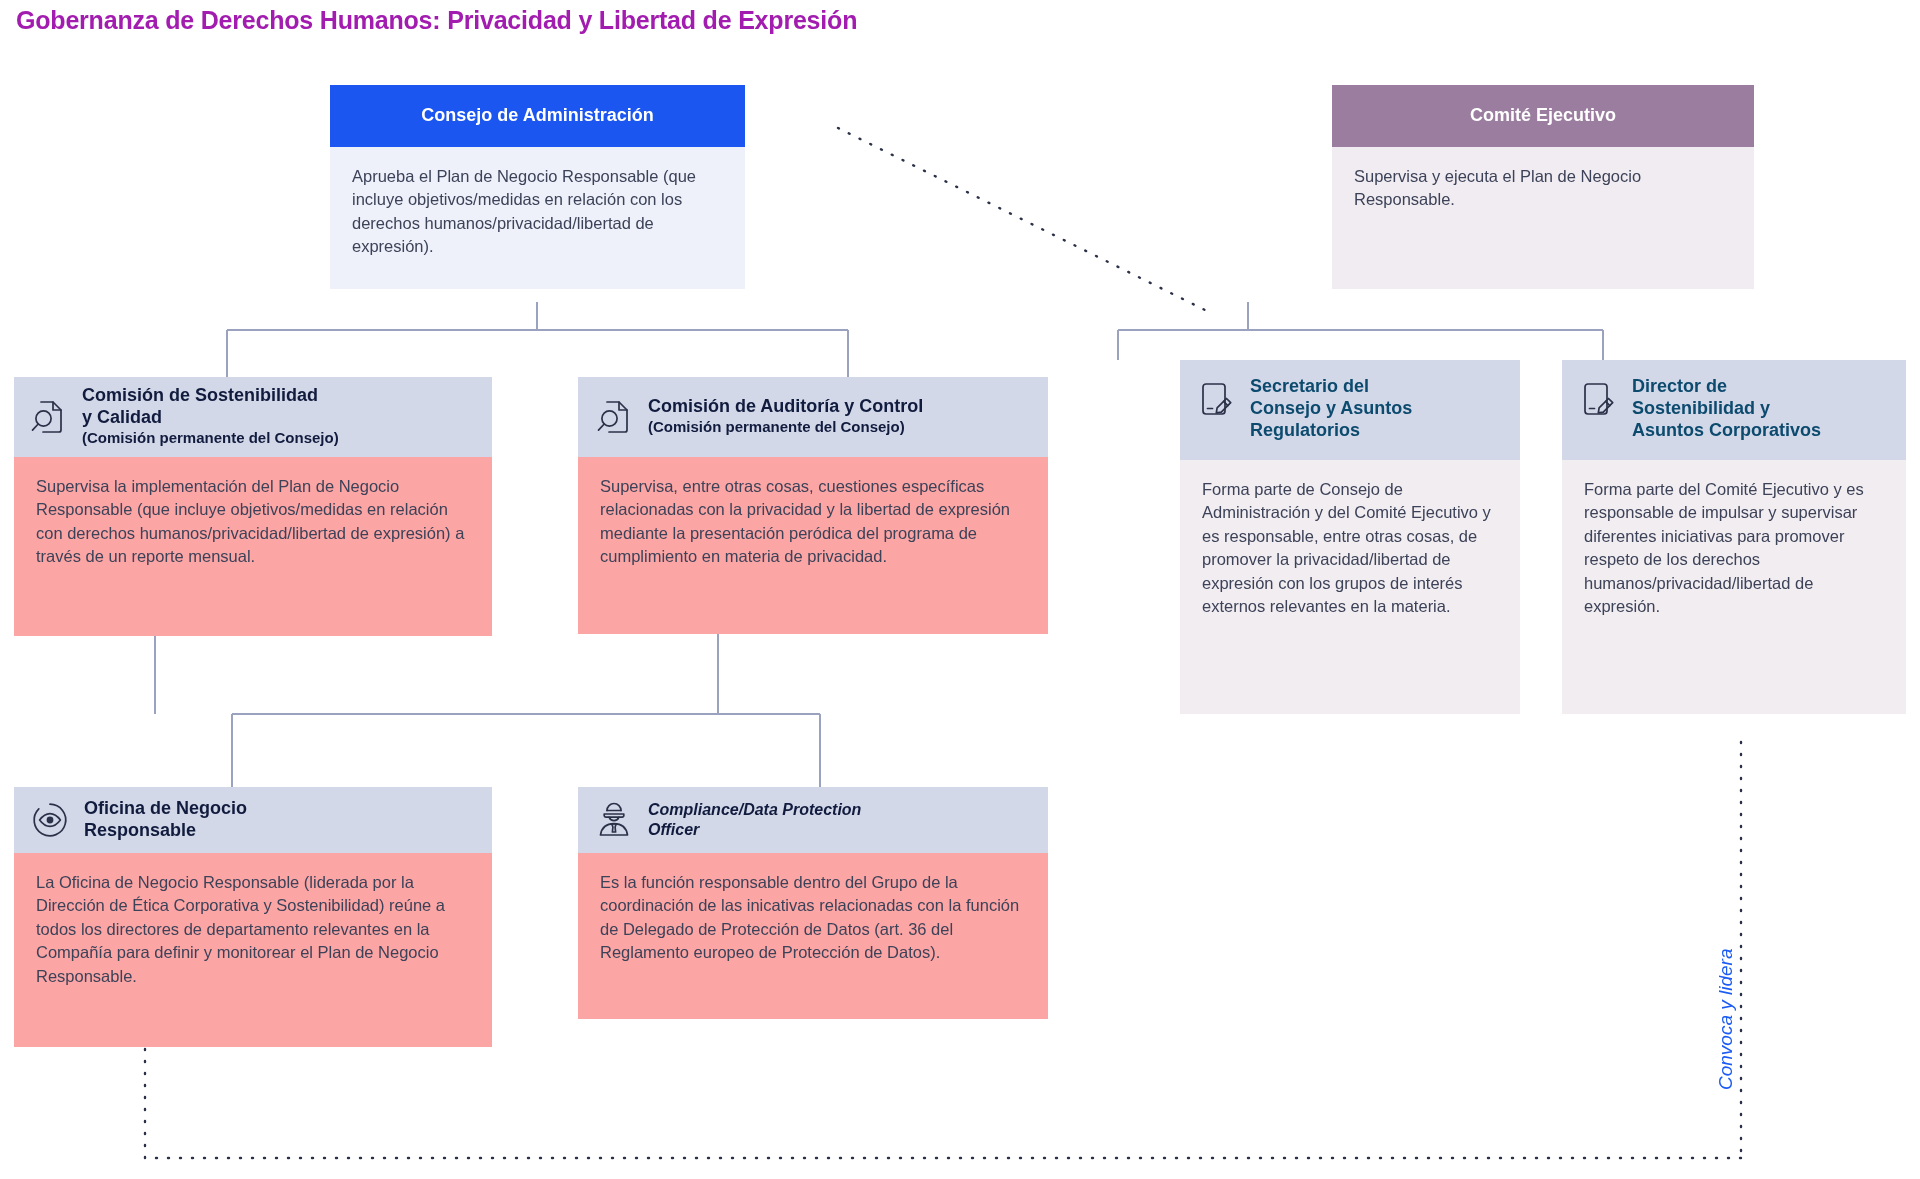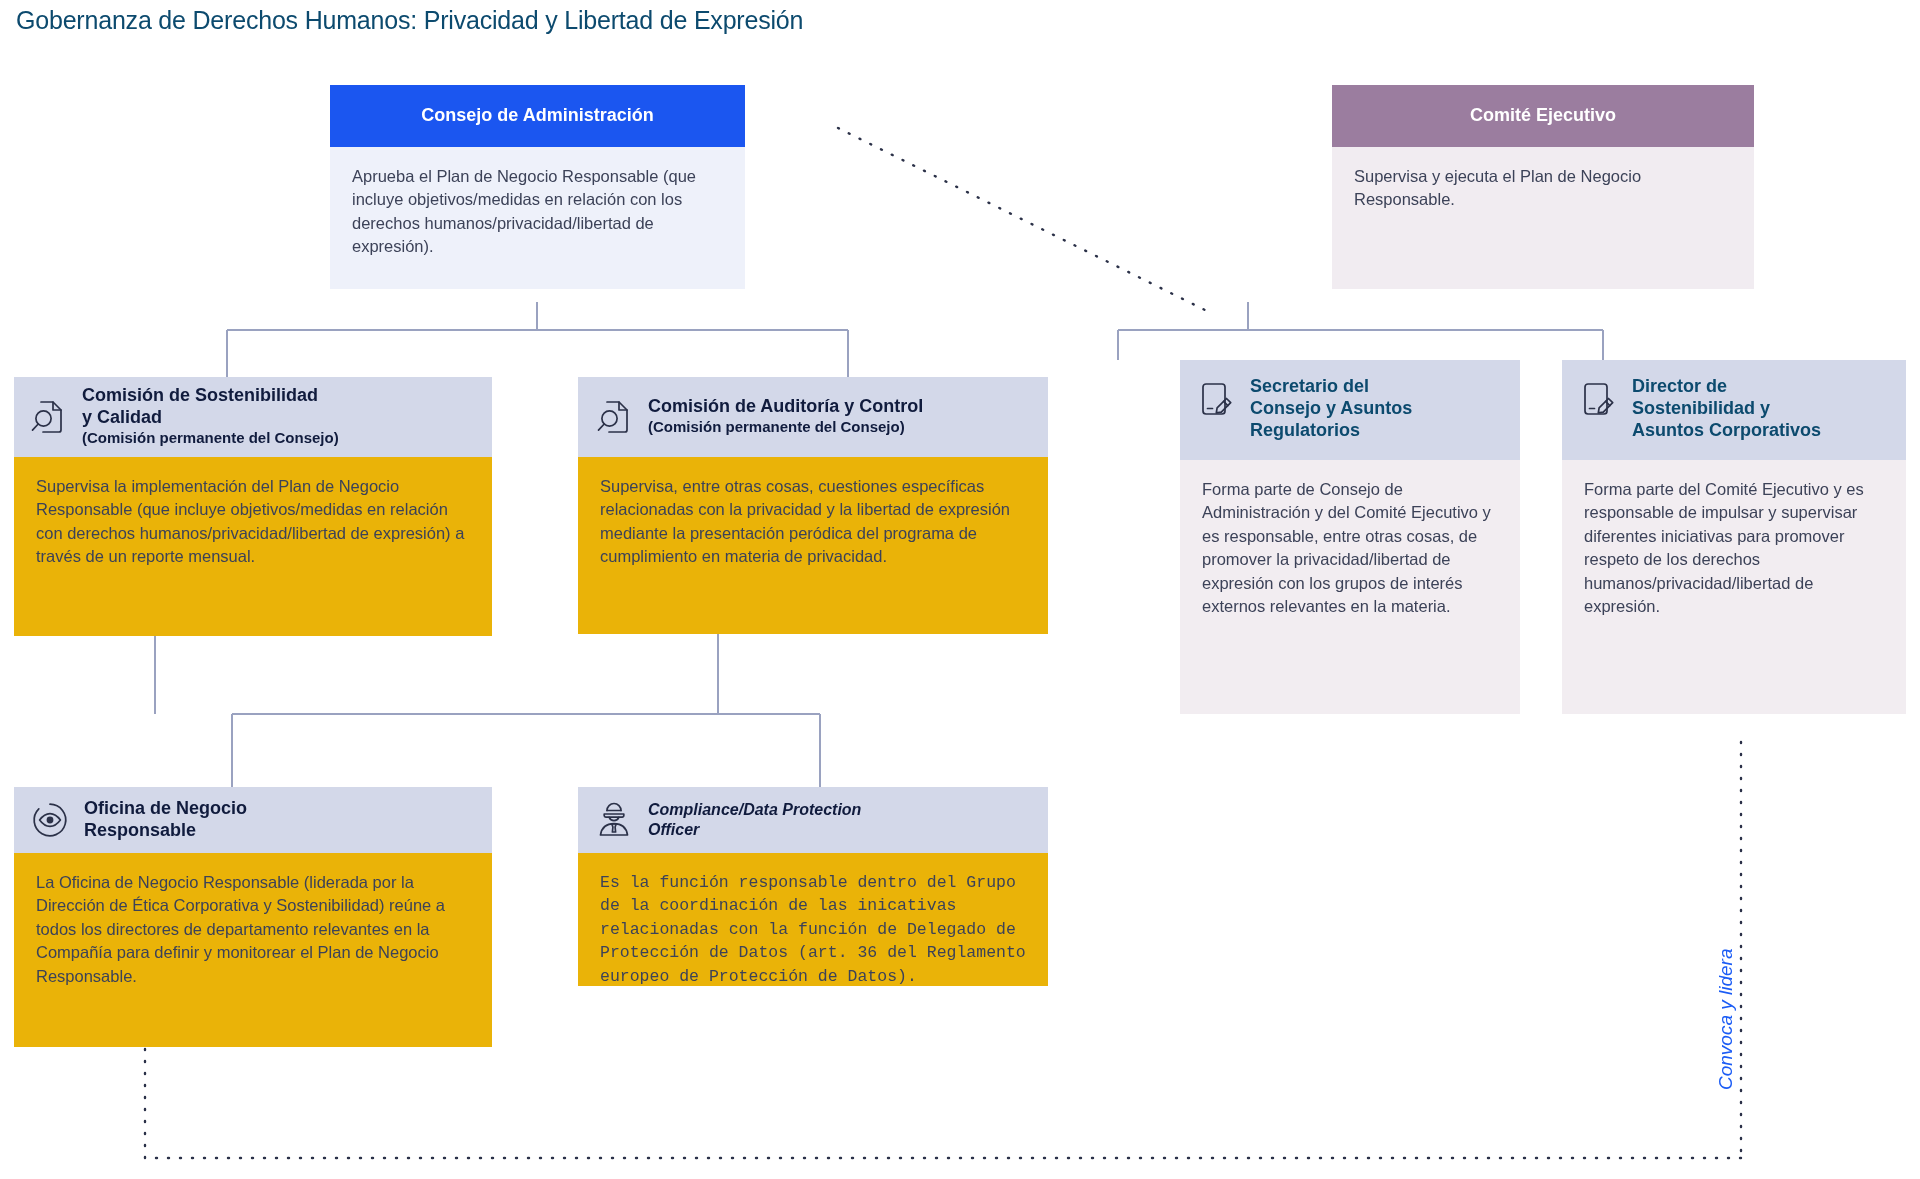--- a/index.html
+++ b/index.html
@@ -24,22 +24,22 @@
     width: 1920px;
     height: 1179px;
   }
 
   
   #page-title {
     position: absolute;
     left: 16px;
     top: 6px;
     font-size: 25px;
-    font-weight: normal;
-    color: #0c4a6e;
+    font-weight: bold;
+    color: #a21caf;
     letter-spacing: -0.2px;
     white-space: nowrap;
   }
 
   
   #connectors {
     position: absolute;
     left: 0; top: 0;
     width: 1920px; height: 1179px;
     pointer-events: none;
@@ -94,21 +94,21 @@
     background: #f1ecf1;
   }
 
   
   .card.sub-blue .card-head {
     background: #d3d8e9;
     color: #101b3d;
     padding: 11px 16px 12px 16px;
   }
   .card.sub-blue .card-body {
-    background: #eab308;
+    background: #fca5a5;
   }
 
   
   .card.sub-mauve .card-head {
     background: #d3d8e9;
     color: #0c4a6e;
     padding: 11px 16px 12px 16px;
   }
   .card.sub-mauve .card-body {
     background: #f2edf1;
@@ -303,18 +303,18 @@
           <path d="M8.2 13 h19.6 v1.6 a1.6 1.6 0 0 1 -1.6 1.6 H9.8 a1.6 1.6 0 0 1 -1.6 -1.6 z"></path>
           <path d="M11 9.5 h14"></path>
           <path d="M13.2 16.4 a5.2 5.2 0 0 0 9.6 0"></path>
           <path d="M4.5 34 C5.6 26.8 10 22.6 18 22.6 C26 22.6 30.4 26.8 31.5 34 Z"></path>
           <path d="M15.8 23 h4.4 l-1.1 3 0.5 5 h-3.2 l0.5 -5 z"></path>
         </svg>
       </span>
       <span class="head-text italic">Compliance/Data Protection
 Officer</span>
     </div>
-    <div class="card-body" style="height:133px;font-family:Liberation Mono, monospace;">Es la función responsable dentro del Grupo de la coordinación de las inicativas relacionadas con la función de Delegado de Protección de Datos (art. 36 del Reglamento europeo de Protección de Datos).</div>
+    <div class="card-body" style="height:166px;">Es la función responsable dentro del Grupo de la coordinación de las inicativas relacionadas con la función de Delegado de Protección de Datos (art. 36 del Reglamento europeo de Protección de Datos).</div>
   </div>
 
   <div id="convoca-label" style="left:1715px; top:1090px;">Convoca y lidera</div>
 
 </div>
 
 </body></html>

